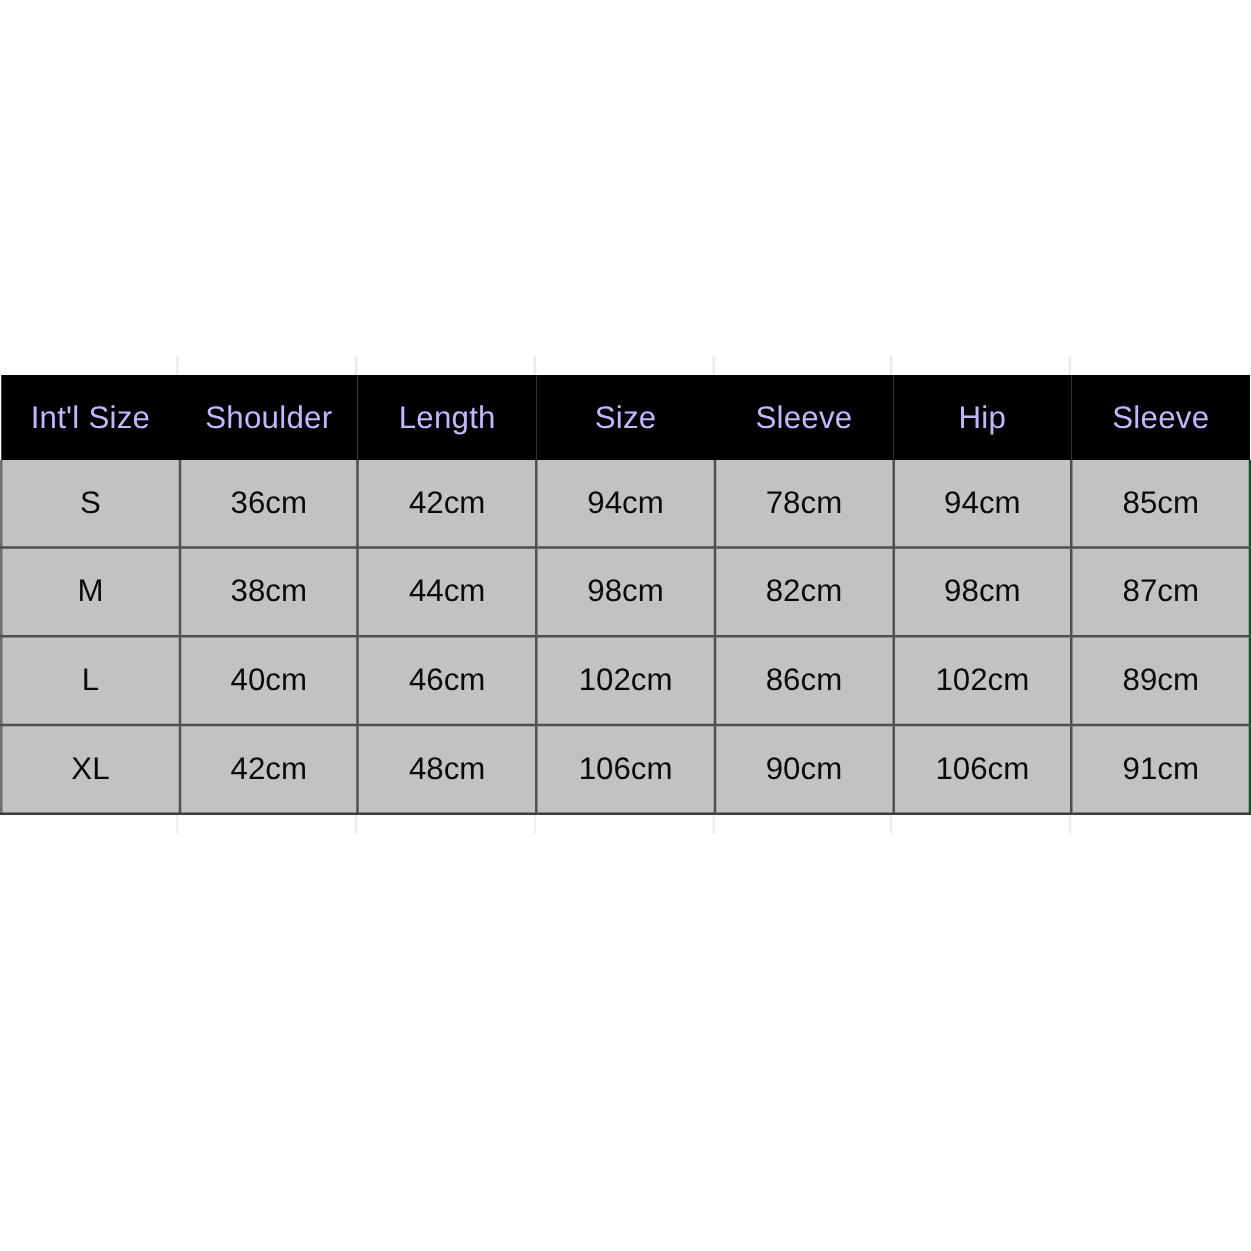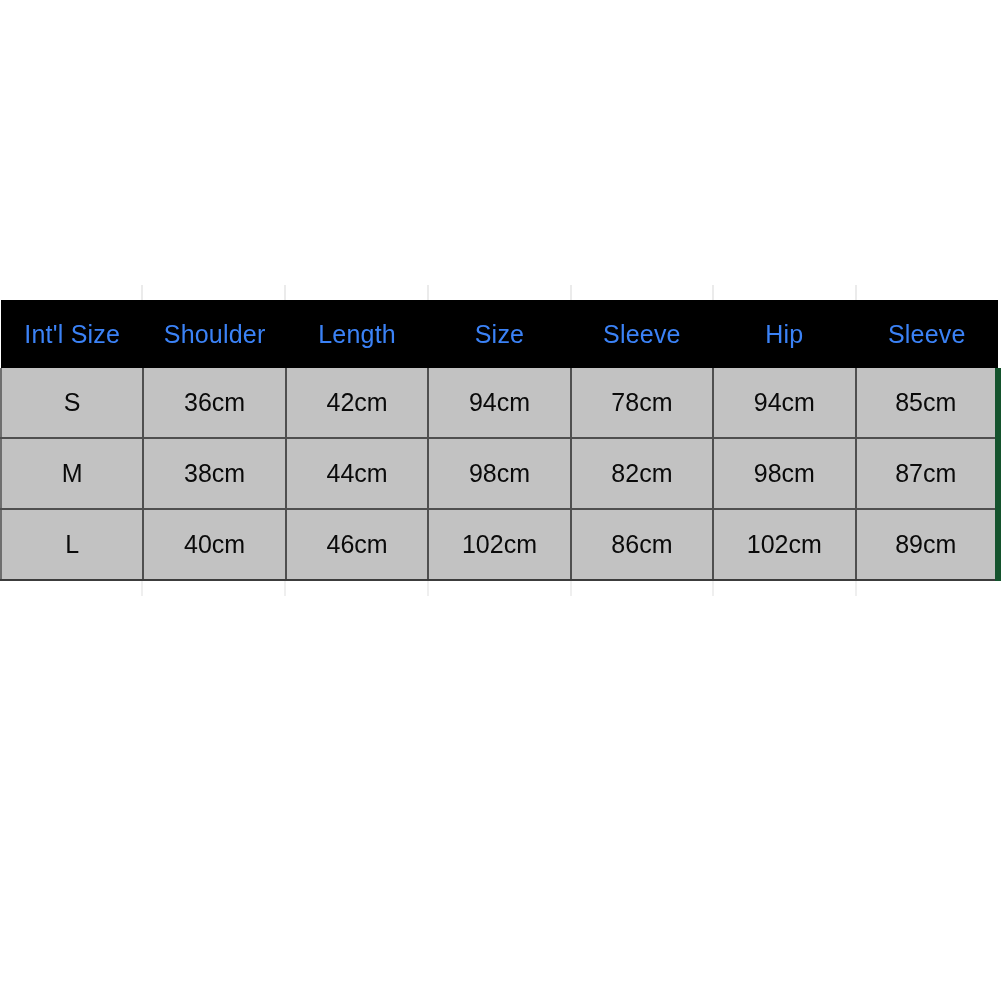--- a/index.html
+++ b/index.html
@@ -51,21 +51,21 @@
     padding: 0;
     margin: 0;
   }
 
   
   thead tr {
     background: #000000;
   }
   thead th {
     height: 68px;
-    color: #3b82f6;
+    color: #c4b5fd;
     font-size: 25px;
     font-weight: 400;
     letter-spacing: 0.2px;
     border: none;
   }
 
   
   tbody tr {
     background: #c2c2c2;
   }
@@ -74,21 +74,21 @@
     color: #0a0a0a;
     font-size: 25px;
     font-weight: 400;
     border-right: 2px solid #4f4f4f;
     border-bottom: 2px solid #4f4f4f;
   }
   tbody td:first-child {
     border-left: 2px solid #6e6e6e;
   }
   tbody td:last-child {
-    border-right: 6px solid #14532d;
+    border-right: 2px solid #14532d;
   }
   tbody tr:last-child td {
     border-bottom: 2px solid #3c3c3c;
   }
 </style>
 </head>
 <body>
 
 <div id="size-chart">
 
@@ -134,20 +134,29 @@
       </tr>
       <tr>
         <td>L</td>
         <td>40cm</td>
         <td>46cm</td>
         <td>102cm</td>
         <td>86cm</td>
         <td>102cm</td>
         <td>89cm</td>
       </tr>
+      <tr>
+        <td>XL</td>
+        <td>42cm</td>
+        <td>48cm</td>
+        <td>106cm</td>
+        <td>90cm</td>
+        <td>106cm</td>
+        <td>91cm</td>
+      </tr>
     </tbody>
   </table>
 
   <div class="grid-stubs bottom">
     <span class="stub" style="left:141px"></span>
     <span class="stub" style="left:284px"></span>
     <span class="stub" style="left:427px"></span>
     <span class="stub" style="left:570px"></span>
     <span class="stub" style="left:712px"></span>
     <span class="stub" style="left:855px"></span>

